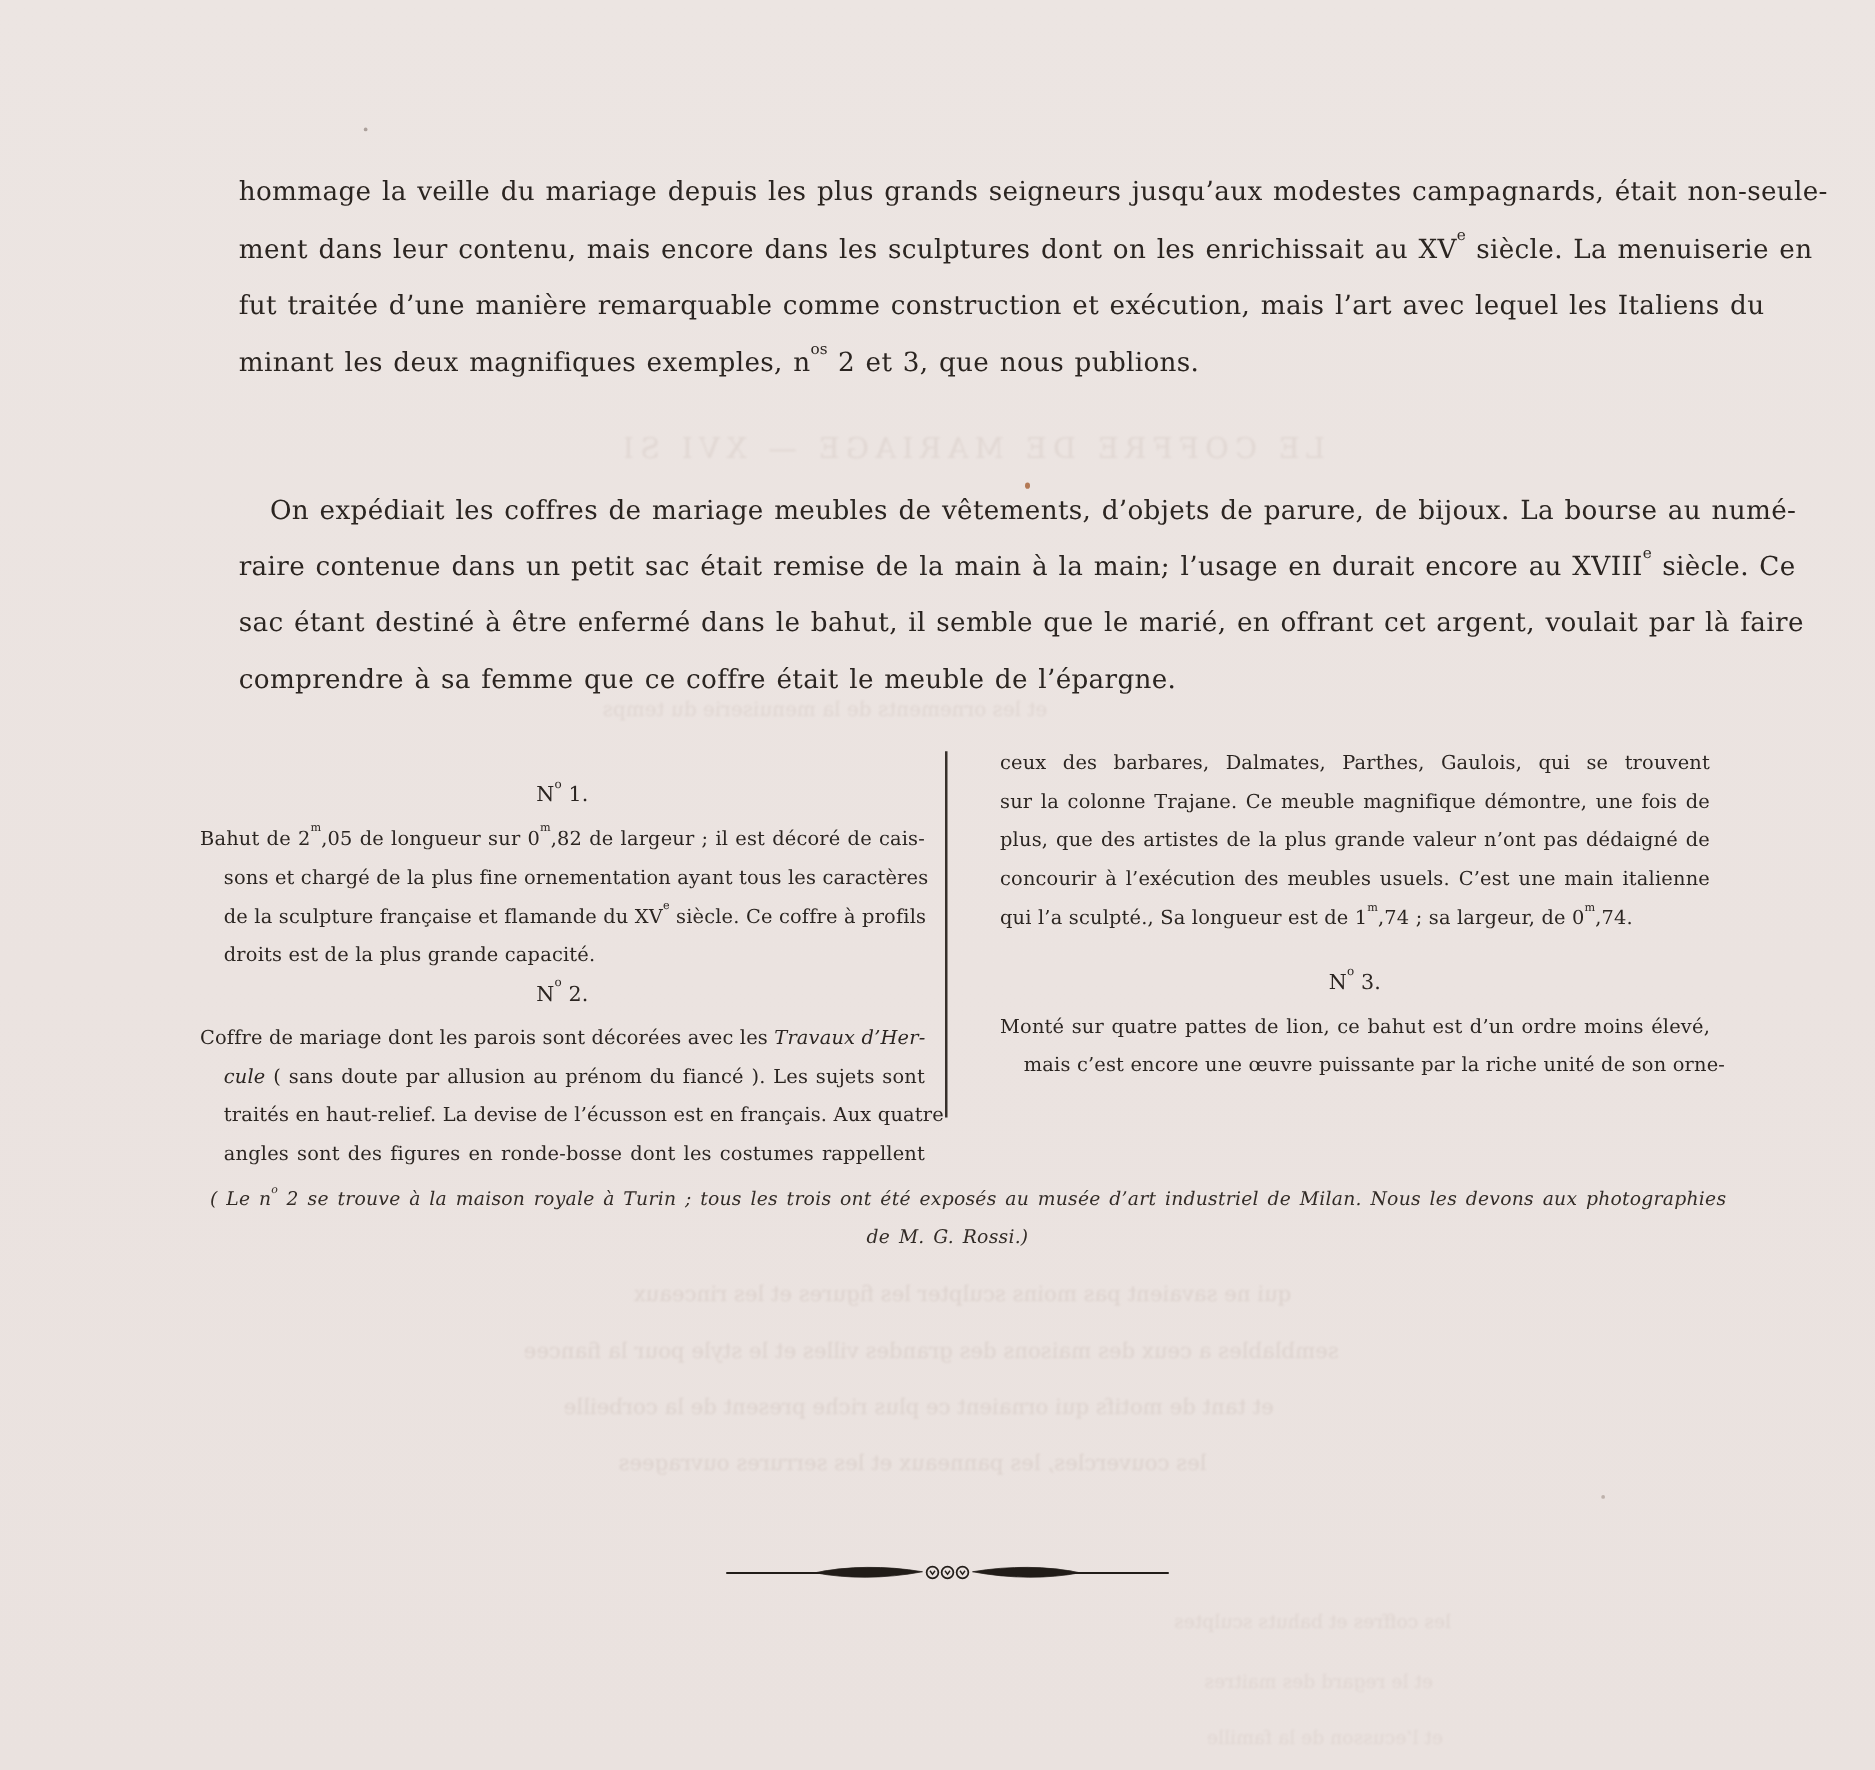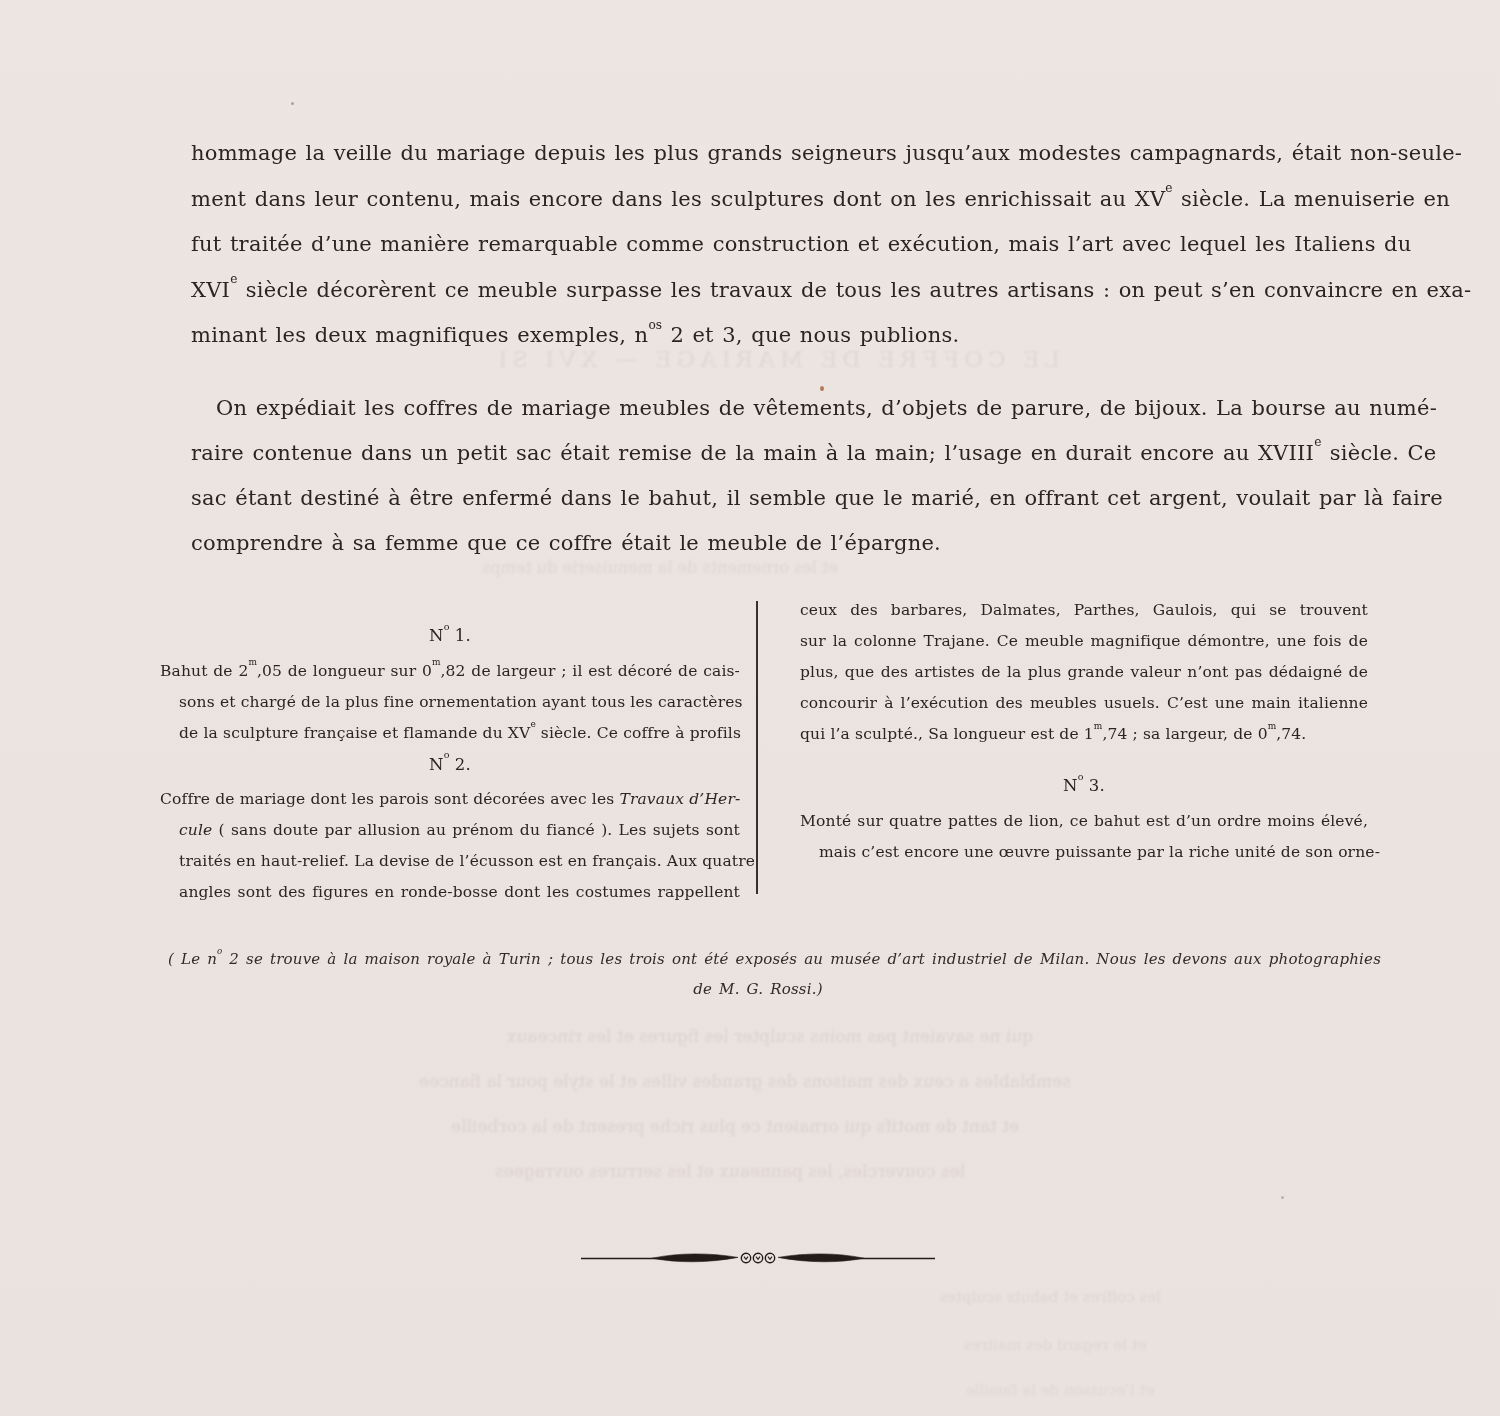--- a/index.html
+++ b/index.html
@@ -71,37 +71,37 @@
   .sp2{left:291px;top:102px;width:3px;height:3px;background:#8a7d76;opacity:.65;}
   .sp3{left:1281px;top:1196px;width:3px;height:3px;background:#97887f;opacity:.55;}
 </style>
 </head>
 <body>
 
 <div class="abs para" id="para1">
   <div class="jl">hommage la veille du mariage depuis les plus grands seigneurs jusqu’aux modestes campagnards, était non-seule-</div>
   <div class="jl">ment dans leur contenu, mais encore dans les sculptures dont on les enrichissait au XV<sup>e</sup> siècle. La menuiserie en</div>
   <div class="jl">fut traitée d’une manière remarquable comme construction et exécution, mais l’art avec lequel les Italiens du</div>
-  <div class="jl">XVI<sup>e</sup> siècle décorèrent ce meuble surpasse les travaux de tous les autres artisans : on peut s’en convaincre en exa-</div>
   <div class="jl last">minant les deux magnifiques exemples, n<sup>os</sup> 2 et 3, que nous publions.</div>
 </div>
 
 <div class="abs para" id="para2">
   <div class="jl firstline-indent">On expédiait les coffres de mariage meubles de vêtements, d’objets de parure, de bijoux. La bourse au numé-</div>
   <div class="jl">raire contenue dans un petit sac était remise de la main à la main; l’usage en durait encore au XVIII<sup>e</sup> siècle. Ce</div>
   <div class="jl">sac étant destiné à être enfermé dans le bahut, il semble que le marié, en offrant cet argent, voulait par là faire</div>
   <div class="jl last">comprendre à sa femme que ce coffre était le meuble de l’épargne.</div>
 </div>
 
 <div class="abs col" id="col-left">
   <div class="chead">N<sup>o</sup> 1.</div>
   <div>
     <div class="jl">Bahut de 2<sup>m</sup>,05 de longueur sur 0<sup>m</sup>,82 de largeur ; il est décoré de cais-</div>
     <div class="jl hang">sons et chargé de la plus fine ornementation ayant tous les caractères</div>
     <div class="jl hang">de la sculpture française et flamande du XV<sup>e</sup> siècle. Ce coffre à profils</div>
+    <div class="jl hang last">droits est de la plus grande capacité.</div>
   </div>
   <div class="chead">N<sup>o</sup> 2.</div>
   <div>
     <div class="jl">Coffre de mariage dont les parois sont décorées avec les <i>Travaux d’Her-</i></div>
     <div class="jl hang"><i>cule</i> ( sans doute par allusion au prénom du fiancé ). Les sujets sont</div>
     <div class="jl hang">traités en haut-relief. La devise de l’écusson est en français. Aux quatre</div>
     <div class="jl hang">angles sont des figures en ronde-bosse dont les costumes rappellent</div>
   </div>
 </div>
 

